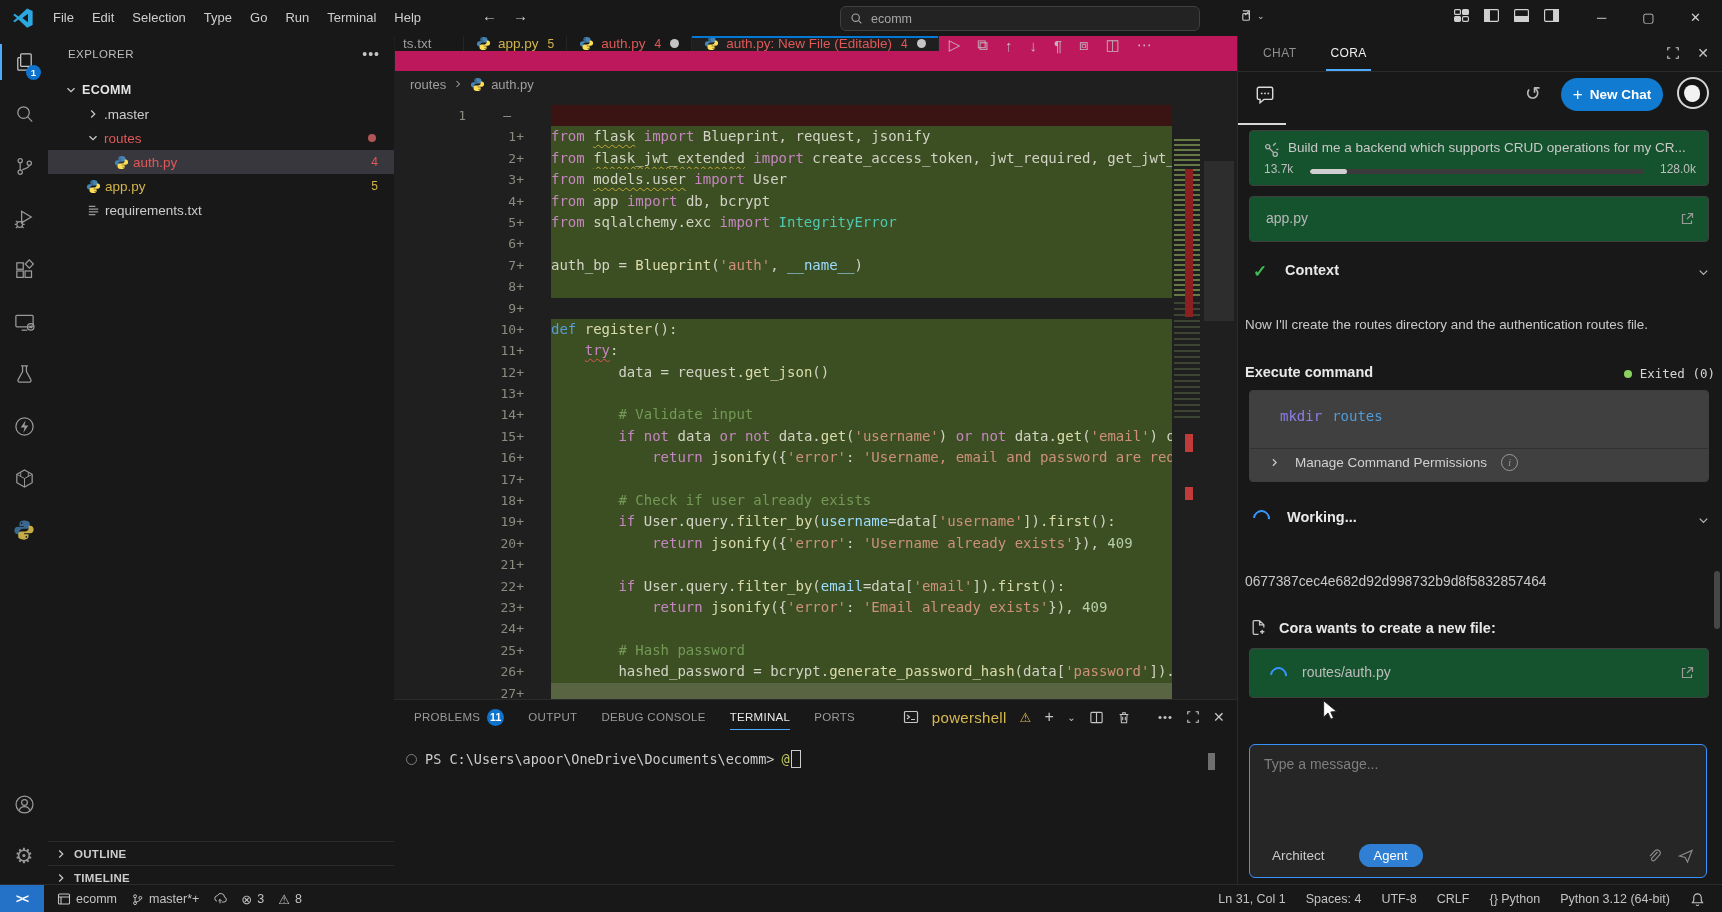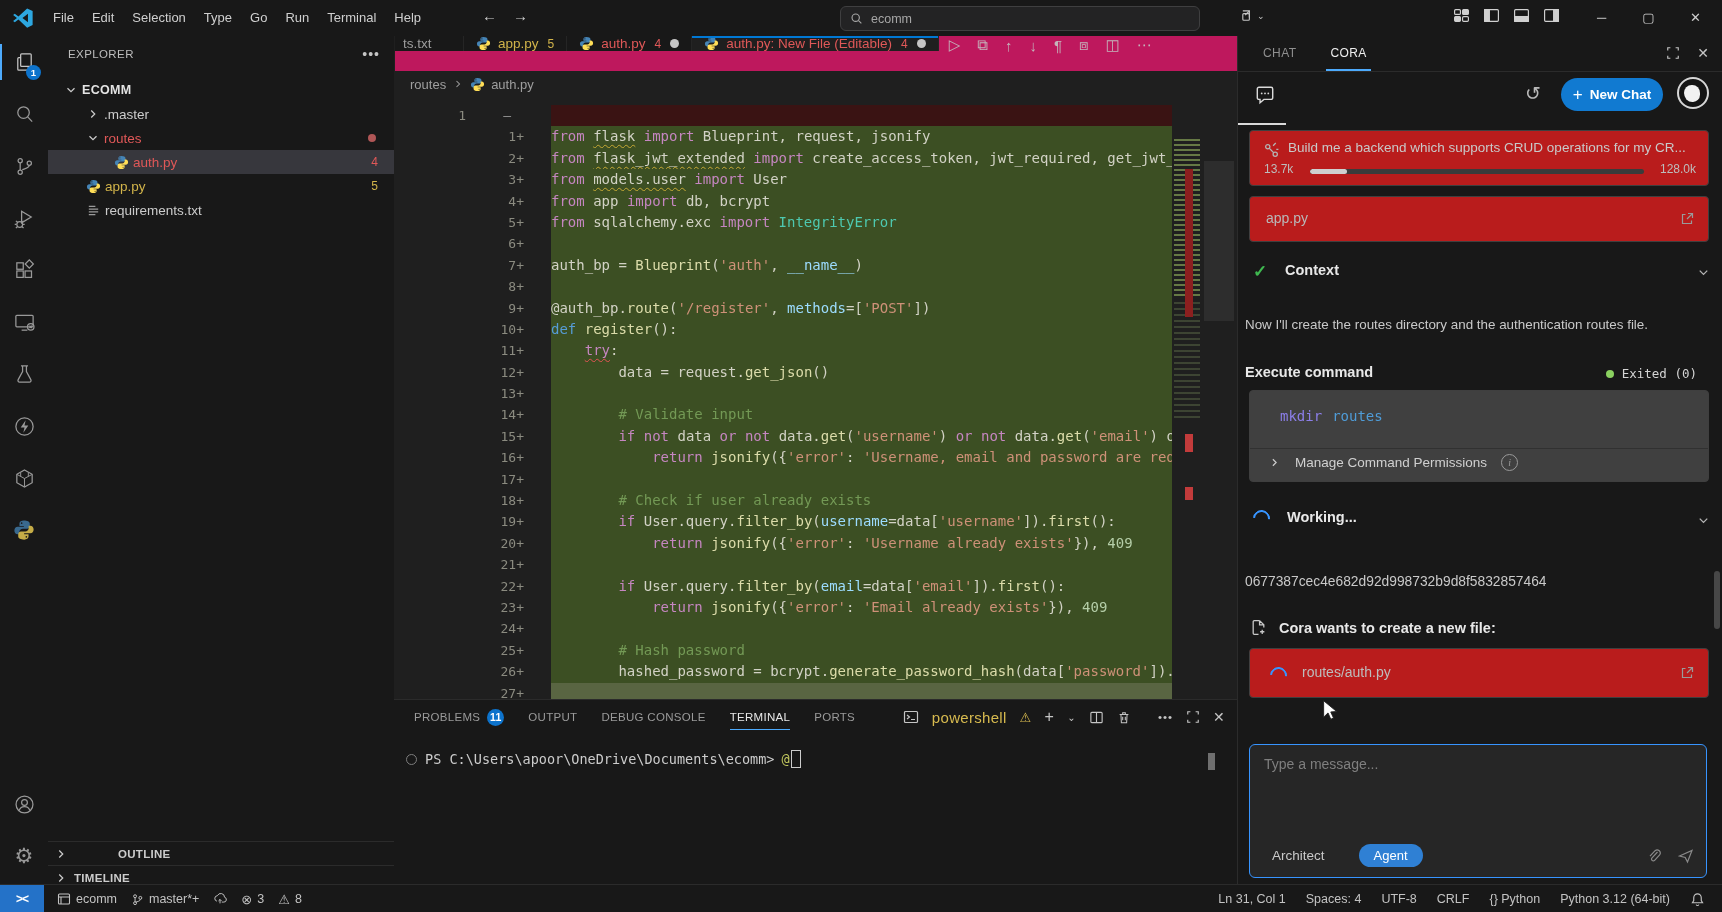--- a/index.html
+++ b/index.html
@@ -37,21 +37,21 @@
   .tree-row.selected{background:#37373d;}
   .tree-row .twisty{width:18px;display:flex;justify-content:center;flex:0 0 18px;}
   .tree-row .ficon{width:19px;flex:0 0 19px;display:flex;justify-content:center;}
   .tree-row .lbl{margin-left:2px;white-space:nowrap;}
   .tree-row.bold .lbl{font-weight:bold;font-size:12.5px;letter-spacing:.3px;color:#e4e4e4;}
   .tree-row .badge{margin-left:auto;margin-right:16px;font-size:12px;}
   .lbl-red,.badge-red{color:#e05858;}
   .lbl-yellow,.badge-yellow{color:#d2b44a;}
   .mod-dot{margin-left:auto;margin-right:18px;width:8px;height:8px;border-radius:50%;background:#b05656;}
   #outline-row,#timeline-row{position:absolute;left:0;right:0;height:24px;border-top:1px solid #2b2b2b;display:flex;align-items:center;font-weight:bold;font-size:11.5px;color:#cccccc;letter-spacing:.3px;}
-  #outline-row{top:805px;gap:44px;} #timeline-row{top:829px;}
+  #outline-row{top:805px;} #timeline-row{top:829px;}
   #outline-row .twisty,#timeline-row .twisty{width:26px;display:flex;justify-content:center;}
 
   
   #editor{position:absolute;left:394px;top:36px;width:843px;height:663px;background:#1f1f1f;}
   #tabsrow{position:absolute;left:1px;top:0;right:0;height:35px;background:#be185d;display:flex;align-items:flex-start;}
   .tab{position:relative;display:flex;align-items:center;gap:7px;padding:0 12px;background:#181818;border-right:1px solid #252525;font-size:13.5px;color:#9d9d9d;white-space:nowrap;cursor:pointer;}
   .tab.partial{width:50px;justify-content:flex-start;padding:0 10px 0 8px;overflow:hidden;}
   .tab.active{background:#1f1f1f;color:inherit;}
   .tab.active::before{content:"";position:absolute;left:0;right:0;top:0;height:2px;background:#0078d4;}
   .tab .t-badge{font-size:12px;margin-left:2px;}
@@ -110,37 +110,37 @@
   .cora-tab.active{color:#eeeeee;}
   .cora-tab.active::after{content:"";position:absolute;left:-4px;right:-4px;bottom:0;height:2px;background:#4daafc;}
   #cora-header-icons{position:absolute;right:14px;top:10px;display:flex;gap:17px;color:#c5c5c5;}
   #bubble-icon{position:absolute;left:16px;top:48px;}
   #bubble-underline{position:absolute;left:0;top:87px;width:48px;height:2px;background:#d9d9d9;}
   #history-icon{position:absolute;left:287px;top:46px;color:#b9b9b9;font-size:19px;}
   #new-chat-btn{position:absolute;left:323px;top:42px;width:102px;height:33px;border-radius:17px;background:#117ad1;color:#fff;display:flex;align-items:center;justify-content:center;gap:7px;font-size:13.5px;font-weight:bold;cursor:pointer;}
   #new-chat-btn .plus{font-size:17px;font-weight:normal;}
   #avatar{position:absolute;left:439px;top:41px;width:32px;height:32px;border-radius:50%;background:#141414;border:2px solid #d6d6d6;box-sizing:border-box;}
   #avatar::after{content:"";position:absolute;left:5px;top:6px;width:16px;height:17px;border-radius:50% 50% 45% 55%;background:#f2f2f2;}
-  .cora-card{position:absolute;left:11px;width:460px;box-sizing:border-box;border:1px solid #3f3f3f;border-radius:4px;background:#b91c1c;}
+  .cora-card{position:absolute;left:11px;width:460px;box-sizing:border-box;border:1px solid #3f3f3f;border-radius:4px;background:#14532d;}
   #request-card{top:94px;height:56px;}
   #request-title{position:absolute;left:38px;top:9px;right:12px;white-space:nowrap;overflow:hidden;color:#c9c9c9;font-size:13.5px;}
   #req-used{position:absolute;left:14px;top:31px;font-size:12px;color:#bdbdbd;}
   #req-total{position:absolute;right:12px;top:31px;font-size:12px;color:#bdbdbd;}
   #req-track{position:absolute;left:60px;right:64px;top:38px;height:5px;border-radius:3px;background:#3b3b3b;overflow:hidden;}
   #req-fill{height:100%;background:#cfcfcf;border-radius:3px;}
   #req-fill2{position:absolute;left:0;top:0;height:100%;width:17%;background:#6e6e6e;border-radius:3px;z-index:-1;}
   #appfile-card{top:160px;height:46px;}
   #appfile-label{position:absolute;left:16px;top:13px;color:#b9b9b9;}
   .ext-link{position:absolute;right:13px;top:50%;transform:translateY(-50%);}
   #context-row{position:absolute;left:7px;right:10px;top:222px;height:28px;}
   #context-check{position:absolute;left:8px;top:3px;color:#3fb950;font-size:17px;font-weight:bold;}
   #context-label{position:absolute;left:40px;top:4px;font-weight:bold;color:#e8e8e8;font-size:14.5px;}
   .chev-right-abs{position:absolute;right:2px;top:7px;}
   #assistant-msg{position:absolute;left:7px;top:281px;right:4px;color:#c9c9c9;font-size:13.4px;white-space:nowrap;}
-  #exec-row{position:absolute;left:7px;right:26px;top:328px;height:24px;}
+  #exec-row{position:absolute;left:7px;right:8px;top:328px;height:24px;}
   #exec-label{font-weight:bold;color:#e8e8e8;font-size:14.5px;}
   #exec-status{position:absolute;right:0;top:2px;display:flex;align-items:center;gap:8px;font-family:"DejaVu Sans Mono",monospace;font-size:12.5px;color:#d4d4d4;}
   #exec-status .dot{width:8px;height:8px;border-radius:50%;background:#8bd160;}
   #command-card{top:354px;height:92px;background:#404040;}
   #command-line{position:absolute;left:30px;top:17px;font-family:"DejaVu Sans Mono",monospace;font-size:14px;}
   #cmd-name{color:#8b7ee8;} #cmd-arg{color:#4f9cd8;margin-left:10px;}
   #command-divider{position:absolute;left:0;right:0;top:57px;height:1px;background:#313131;}
   #perm-row{position:absolute;left:18px;top:63px;display:flex;align-items:center;gap:14px;color:#d0d0d0;font-size:13.5px;}
   .info-circ{width:15px;height:15px;border:1px solid #9a9a9a;border-radius:50%;color:#9a9a9a;font-size:10px;display:flex;align-items:center;justify-content:center;font-family:"Liberation Serif",serif;font-style:italic;}
   #working-row{position:absolute;left:7px;right:10px;top:470px;height:30px;}
@@ -484,21 +484,20 @@
           <div class="code-row">
             <span class="ln">7+</span>
             <span class="txt"><span class="tk-t">auth_bp = </span><span class="tk-f">Blueprint</span><span class="tk-t">(</span><span class="tk-s">'auth'</span><span class="tk-t">, </span><span class="tk-v">__name__</span><span class="tk-t">)</span></span>
           </div>
           <div class="code-row">
             <span class="ln">8+</span>
             <span class="txt"> </span>
           </div>
           <div class="code-row">
             <span class="ln">9+</span>
-            <span class="txt"><span class="tk-t">@auth_bp.</span><span class="tk-f">route</span><span class="tk-t">(</span><span class="tk-s">'/register'</span><span class="tk-t">, </span><span class="tk-v">methods</span><span class="tk-t">=[</span><span class="tk-s">'POST'</span><span class="tk-t">])</span></span>
           </div>
           <div class="code-row">
             <span class="ln">10+</span>
             <span class="txt"><span class="tk-kb">def</span><span class="tk-f"> register</span><span class="tk-t">():</span></span>
           </div>
           <div class="code-row">
             <span class="ln">11+</span>
             <span class="txt"><span class="tk-t">    </span><span class="tk-sqrk">try</span><span class="tk-t">:</span></span>
           </div>
           <div class="code-row">

